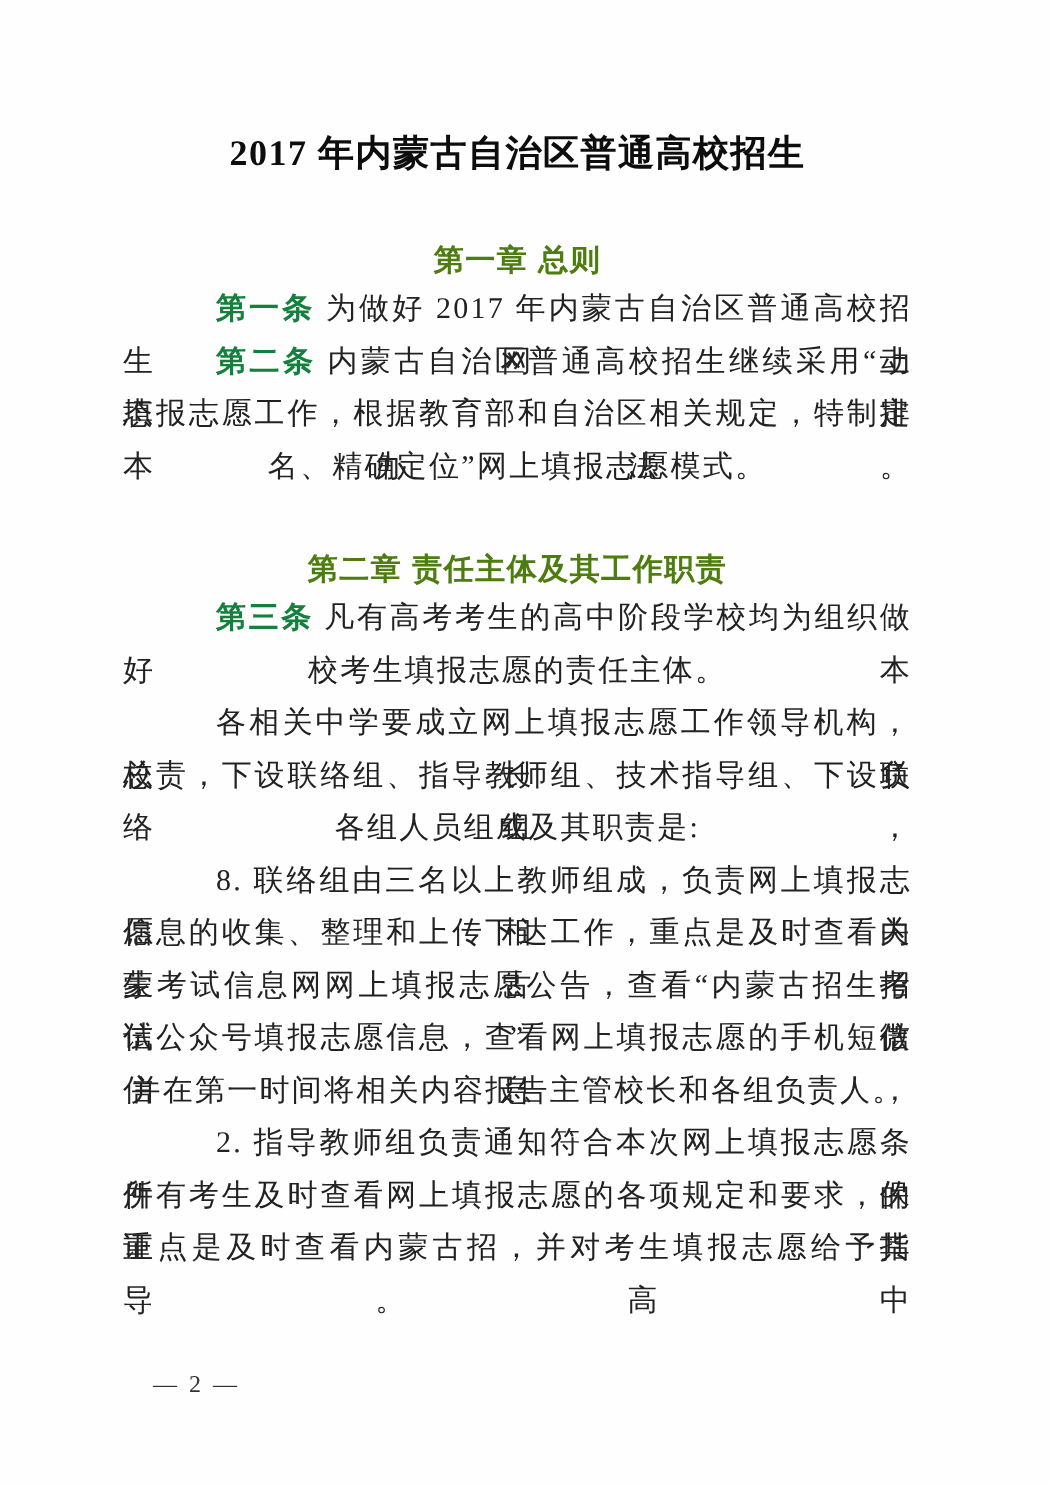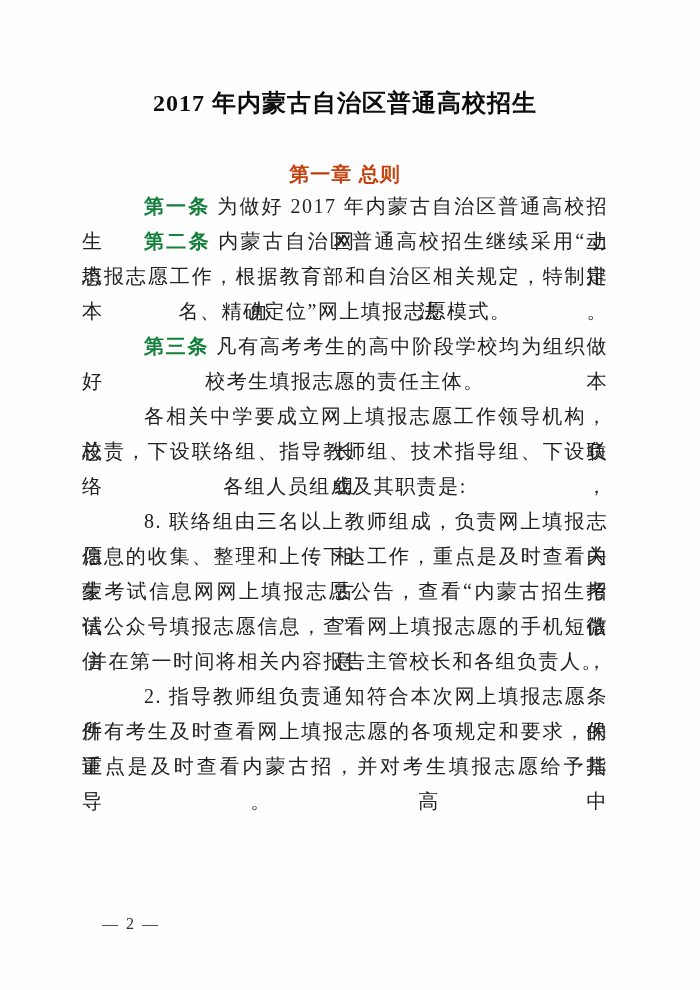--- a/index.html
+++ b/index.html
@@ -31,21 +31,21 @@
     line-height: 43px;
     color: #0d0d0d;
     letter-spacing: 1px;
   }
   .chapter-heading {
     text-align: center;
     font-family: "Liberation Sans", "DejaVu Sans", sans-serif;
     font-weight: 700;
     font-size: 20px;
     line-height: 30px;
-    color: #c2410c;
+    color: #4d7c0f;
     letter-spacing: 1px;
   }
   .chapter-heading.first {
     margin-top: 34px;
   }
   .chapter-heading.second {
     margin-top: 36px;
   }
   .line {
     font-family: "Liberation Serif", "DejaVu Serif", serif;
@@ -88,20 +88,21 @@
   <div class="content">
     <div class="doc-title">
       <div>2017 年内蒙古自治区普通高校招生</div>
     </div>
     <div>
         <div class="chapter-heading first">第一章 总则</div>
         <div class="line indent justify"><span class="bold">第一条</span><span> 为做好 2017 年内蒙古自治区普通高校招生网上</span></div>
         <div class="line indent justify"><span class="bold">第二条</span><span> 内蒙古自治区普通高校招生继续采用“动态排</span></div>
         <div class="line justify"><span>填报志愿工作，根据教育部和自治区相关规定，特制定本办法。</span></div>
         <div class="line"><span>名、精确定位”网上填报志愿模式。</span></div>
+        <div class="chapter-heading second">第二章 责任主体及其工作职责</div>
         <div class="line indent justify"><span class="bold">第三条</span><span> 凡有高考考生的高中阶段学校均为组织做好本</span></div>
         <div class="line"><span>校考生填报志愿的责任主体。</span></div>
         <div class="line indent justify"><span>各相关中学要成立网上填报志愿工作领导机构，校长负</span></div>
         <div class="line justify"><span>总责，下设联络组、指导教师组、技术指导组、下设联络组，</span></div>
         <div class="line"><span>各组人员组成及其职责是:</span></div>
         <div class="line indent justify"><span>8. 联络组由三名以上教师组成，负责网上填报志愿相关</span></div>
         <div class="line justify"><span>信息的收集、整理和上传下达工作，重点是及时查看内蒙古招</span></div>
         <div class="line justify"><span>生考试信息网网上填报志愿公告，查看“内蒙古招生考试”微</span></div>
         <div class="line justify"><span>信公众号填报志愿信息，查看网上填报志愿的手机短信信息，</span></div>
         <div class="line"><span>并在第一时间将相关内容报告主管校长和各组负责人。</span></div>

